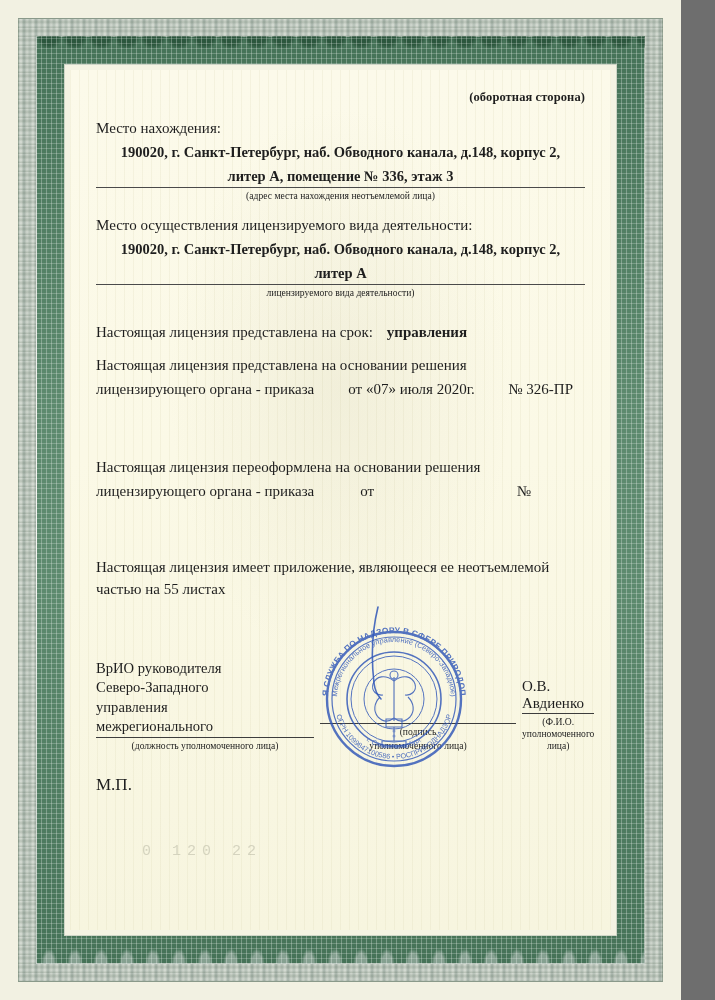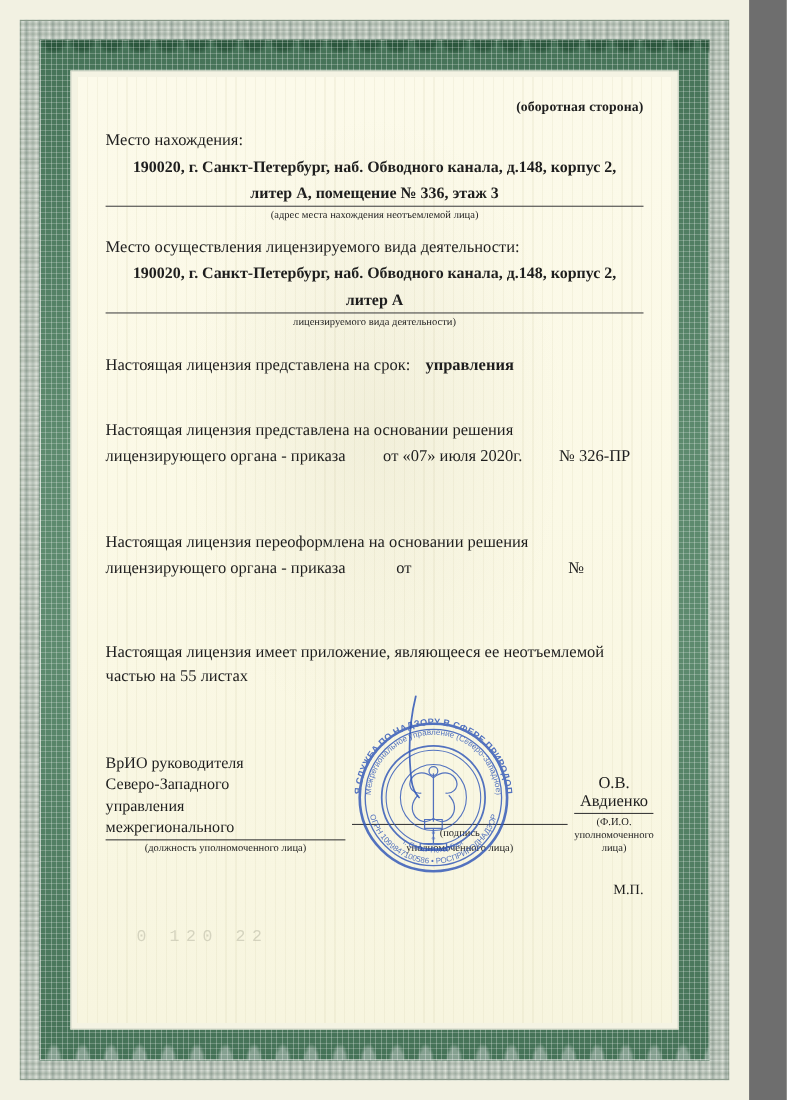--- a/index.html
+++ b/index.html
@@ -149,21 +149,21 @@
     font-size: 15px;
     margin-top: 24px;
   }
   .term-value {
     font-weight: bold;
     font-size: 15px;
     margin-left: 10px;
   }
 
   .basis {
-    margin-top: 38px;
+    margin-top: 12px;
     font-size: 15px;
     line-height: 1.62;
   }
   .basis-row {
     display: flex;
     align-items: flex-start;
   }
   .basis-label { white-space: nowrap; }
   .basis-date  { margin-left: 34px; white-space: nowrap; }
   .basis-num   { margin-left: auto; white-space: nowrap; padding-right: 12px; }
@@ -197,28 +197,26 @@
     font-size: 14.6px;
     line-height: 1.33;
   }
   .sig-rule { border-bottom: 1px solid #3d3d3d; }
   .sign-left .sig-rule { margin-top: 1px; }
   .sign-mid  .sig-rule { margin-bottom: 0; }
   .sign-right .sig-rule { margin-bottom: 0; }
 
   .name {
     font-size: 15px;
-    text-align: center;
     padding-bottom: 1px;
   }
 
   .mp {
-    font-size: 13px;
+    font-size: 17px;
     margin-top: 22px;
-    text-align: right;
   }
 
   
   .stamp {
     position: absolute;
     left: 214px;
     top: -44px;
     width: 168px;
     height: 168px;
     opacity: .82;
@@ -230,21 +228,21 @@
     top: -54px;
     width: 30px;
     height: 96px;
     pointer-events: none;
     opacity: .85;
   }
 
   
   .pencil {
     position: absolute;
-    left: 54px;
+    left: 72px;
     bottom: 70px;
     font-size: 15px;
     color: rgba(150,150,130,.35);
     letter-spacing: 6px;
     font-family: "Liberation Mono", monospace;
   }
 </style>
 </head>
 <body>
 

